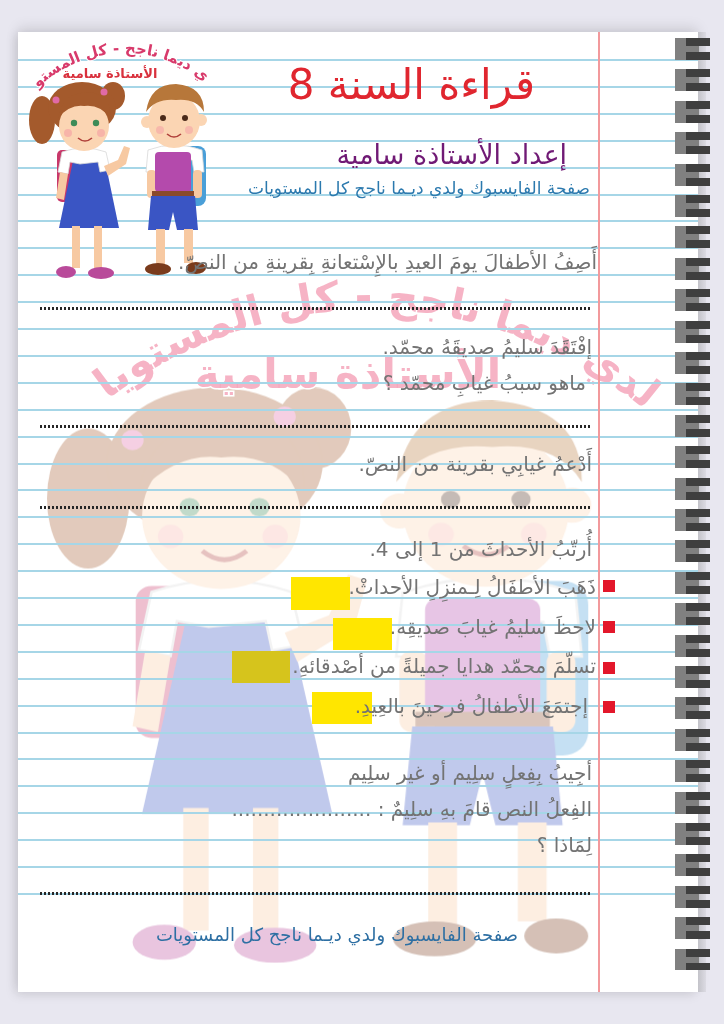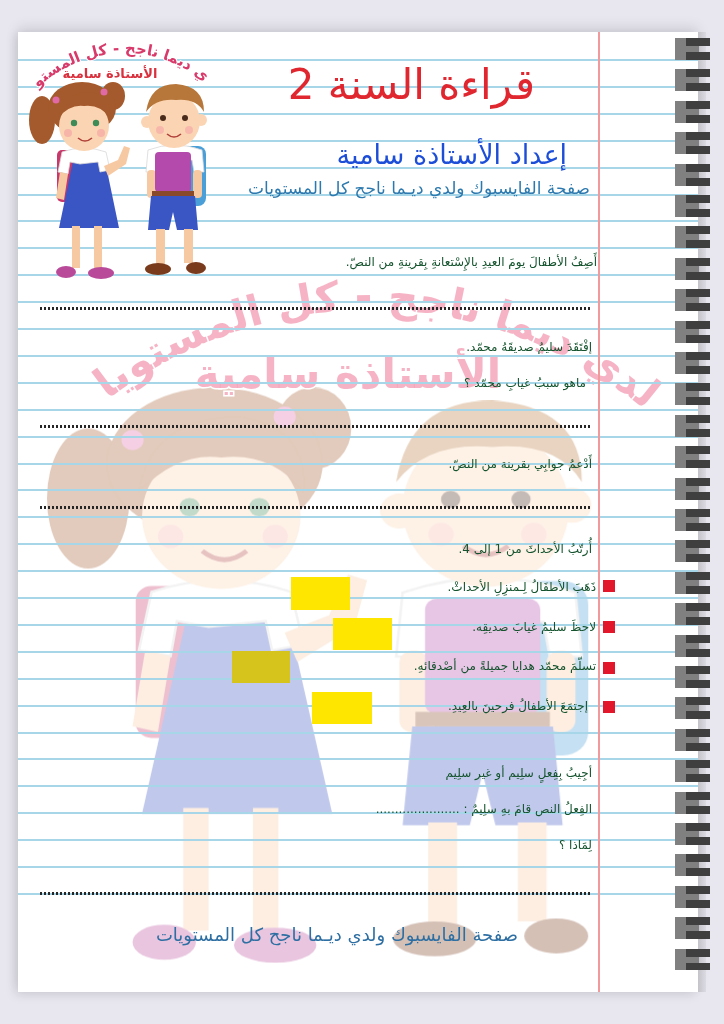--- a/index.html
+++ b/index.html
@@ -22,24 +22,24 @@
     .faded-art { z-index: 2; }
     .wm { z-index: 3; }
     .rules {
       left: 18px; top: 59px; width: 680px; height: 838px; z-index: 4;
       background: repeating-linear-gradient(to bottom, #a6d6e7 0px, #a6d6e7 2px, transparent 2px, transparent 26.9px);
     }
     .margin-line { left: 598px; top: 32px; width: 2px; height: 960px; background: #f2999c; z-index: 5; }
     .logo-art { z-index: 6; }
     .ln {
       position: absolute; direction: rtl; white-space: nowrap; z-index: 7;
-      font-size: 12px; line-height: 28px; color: #14532d;
+      font-size: 20px; line-height: 28px; color: #737373;
     }
     .title { right: 189px; top: 58px; font-size: 42px; line-height: 54px; color: #e0262f; }
-    .author { right: 157px; top: 136px; font-size: 27px; line-height: 38px; color: #1d4ed8; }
+    .author { right: 157px; top: 136px; font-size: 27px; line-height: 38px; color: #701a75; }
     .source { right: 134px; top: 174px; font-size: 17px; line-height: 28px; color: #2b79ae; }
     .footer { left: 137px; width: 400px; top: 921px; font-size: 18px; text-align: center; color: #2d6fa3; }
     .dots {
       position: absolute; left: 40px; width: 552px; height: 3px; z-index: 7;
       background: repeating-linear-gradient(to right, #262626 0px, #262626 2px, transparent 2px, transparent 4px);
     }
     .bullet { position: absolute; left: 603px; width: 12px; height: 12px; background: #e3172b; z-index: 7; }
     .ans-box { position: absolute; background: #ffe600; z-index: 6; }
     .ans-box.dim { background: #d6c41c; }
     .spiral-back {
@@ -129,32 +129,32 @@
   <use href="#boy-art"></use>
   <defs>
     <path id="logo-arc" d="M 38 88 A 125 125 0 0 1 202 80"></path>
   </defs>
   <text font-family="DejaVu Sans, sans-serif" font-size="15" font-weight="bold" fill="#d83a6b" stroke="#ffffff" stroke-width="2" paint-order="stroke" text-anchor="middle" direction="rtl">
     <textPath href="#logo-arc" startOffset="50%">ولدي ديما ناجح - كل المستويات</textPath>
   </text>
   <text x="110" y="78" font-family="DejaVu Sans, sans-serif" font-size="13" font-weight="bold" fill="#d9313d" text-anchor="middle" direction="rtl">الأستاذة سامية</text>
 </svg>
 
-<div class="ln title">قراءة السنة 2</div>
+<div class="ln title">قراءة السنة 8</div>
 <div class="ln author">إعداد الأستاذة سامية</div>
 <div class="ln source">صفحة الفايسبوك ولدي ديـما ناجح كل المستويات</div>
 
 <div class="ln" style="right:127px; top:248px;">أَصِفُ الأطفالَ يومَ العيدِ بالإِسْتعانةِ بِقرينةِ من النصّ.</div>
 <div class="dots" style="top:307px;"></div>
 
 <div class="ln" style="right:132px; top:333px;">إفْتَقَدَ سليمُ صديقَهُ محمّد.</div>
 <div class="ln" style="right:138px; top:369px;">ماهو سببُ غيابِ محمّد ؟</div>
 <div class="dots" style="top:425px;"></div>
 
-<div class="ln" style="right:132px; top:450px;">أَدْعمُ جوابِي بقرينة من النصّ.</div>
+<div class="ln" style="right:132px; top:450px;">أَدْعمُ غيابِي بقرينة من النصّ.</div>
 <div class="dots" style="top:506px;"></div>
 
 <div class="ln" style="right:132px; top:535px;text-align:right;">أُرتّبُ الأحداثَ من 1 إلى 4.</div>
 
 <div class="bullet" style="top:580px;"></div>
 <div class="ans-box" style="left:291px; top:577px; width:59px; height:33px;"></div>
 <div class="ln" style="right:128px; top:573px;">ذَهَبَ الأطفَالُ لِـمنزِلِ الأحداثْ.</div>
 
 <div class="bullet" style="top:621px;"></div>
 <div class="ans-box" style="left:333px; top:618px; width:59px; height:32px;"></div>

